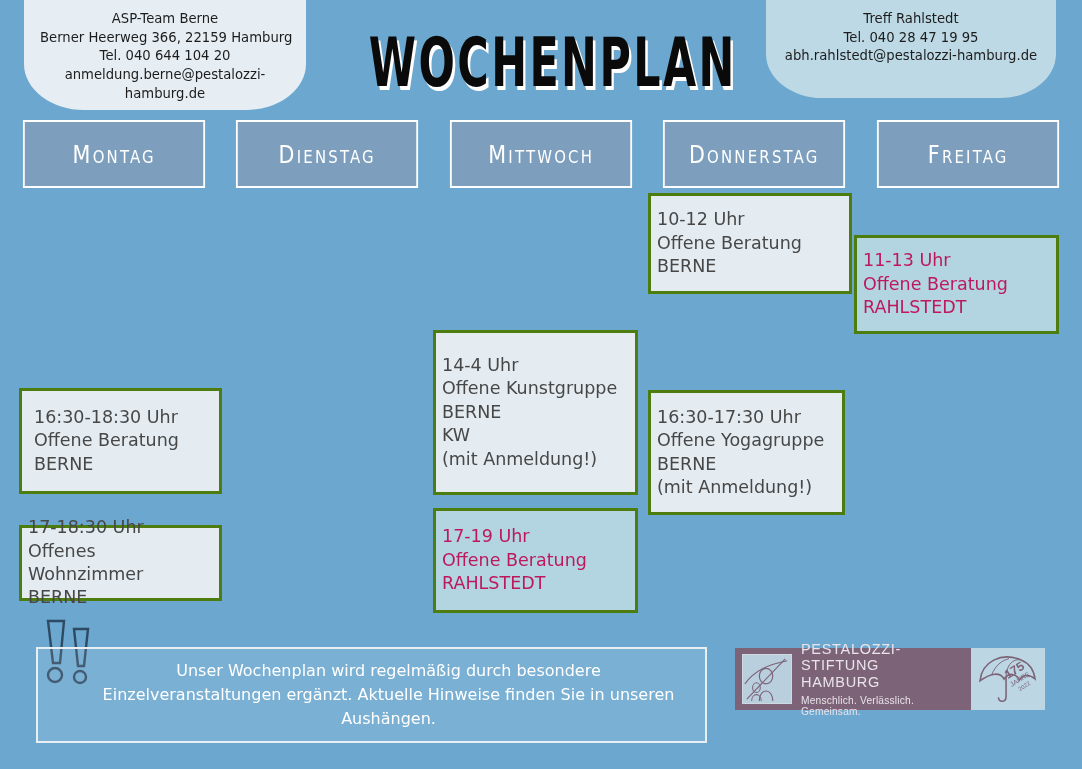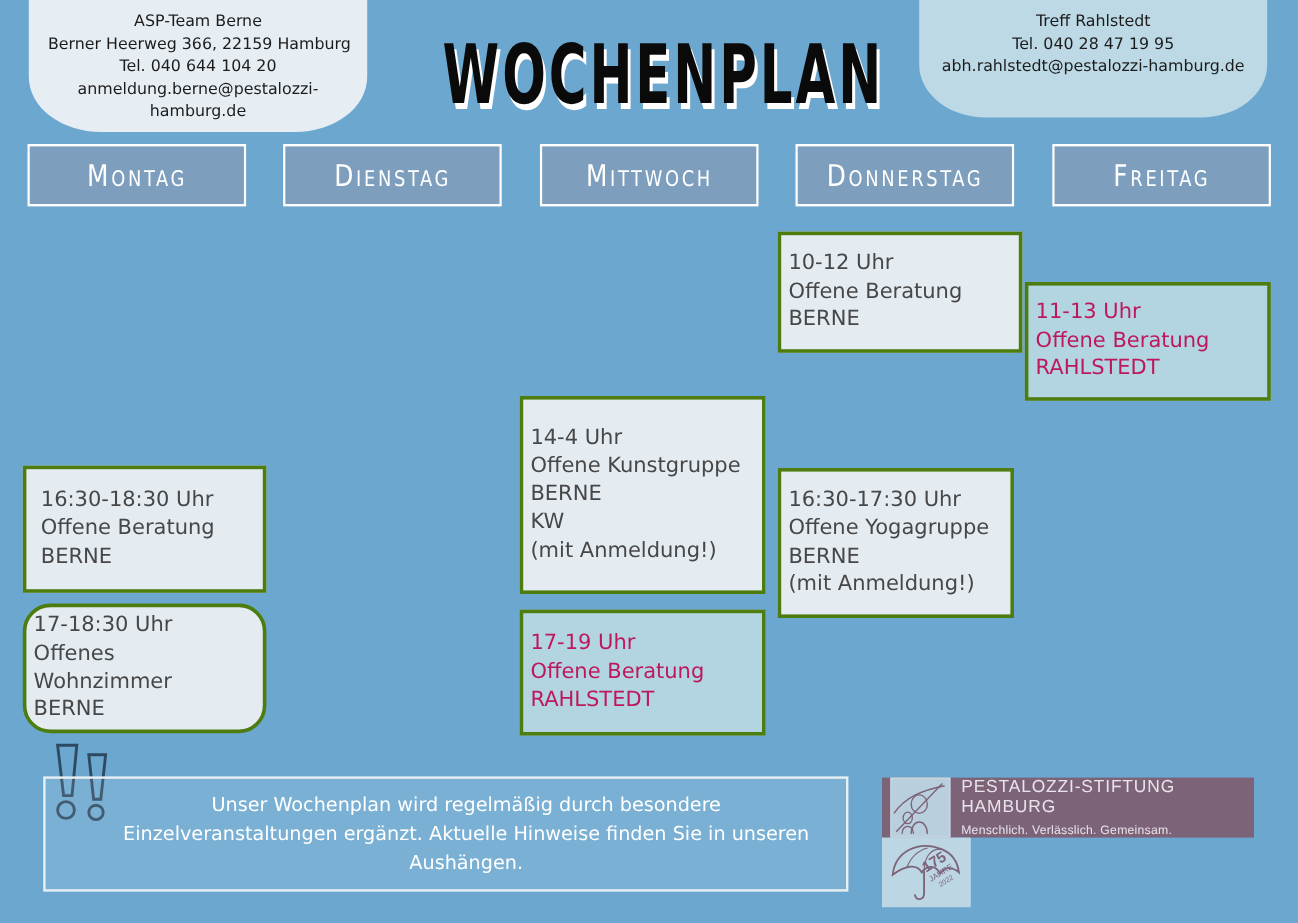--- a/index.html
+++ b/index.html
@@ -60,21 +60,21 @@
     transform: scaleX(0.82) scaleY(1.18);
     transform-origin: center top;
   }
 
   
   .dayrow {
     position: absolute;
     left: 15px;
     top: 120px;
     width: 1052px;
-    height: 52px;
+    height: 68px;
     display: flex;
     gap: 15px;
   }
   .dayhead {
     flex: 1;
     background: #7d9fbd;
     border: 2px solid #ffffff;
     display: flex;
     align-items: center;
     justify-content: center;
@@ -132,21 +132,20 @@
   }
 
   
   .logo {
     position: absolute;
     left: 735px;
     top: 648px;
     width: 310px;
     height: 62px;
     display: flex;
-    flex-direction: column;
   }
   .logo-main {
     flex: 1;
     background: #7c6378;
     display: flex;
     align-items: center;
     padding-left: 7px;
     gap: 9px;
   }
   .logo-mark {
@@ -205,21 +204,21 @@
 </div>
 
 <div class="grid">
 
   <div class="card berne" style="left:19px; top:388px; width:203px; height:106px;padding-left:12px;">
     <span class="ln">16:30-18:30 Uhr</span>
     <span class="ln">Offene Beratung</span>
     <span class="ln">BERNE</span>
   </div>
 
-  <div class="card berne" style="left:19px; top:503px; width:203px; height:108px;border-radius:23px;">
+  <div class="card berne" style="left:19px; top:525px; width:203px; height:76px;">
     <span class="ln">17-18:30 Uhr</span>
     <span class="ln">Offenes</span>
     <span class="ln">Wohnzimmer</span>
     <span class="ln">BERNE</span>
   </div>
 
   <div class="card berne" style="left:433px; top:330px; width:205px; height:165px;">
     <span class="ln">14-4 Uhr</span>
     <span class="ln">Offene Kunstgruppe</span>
     <span class="ln">BERNE</span>

